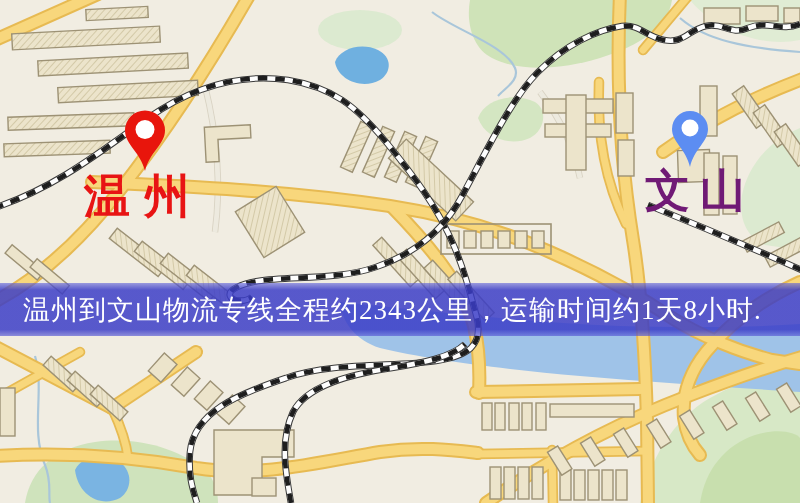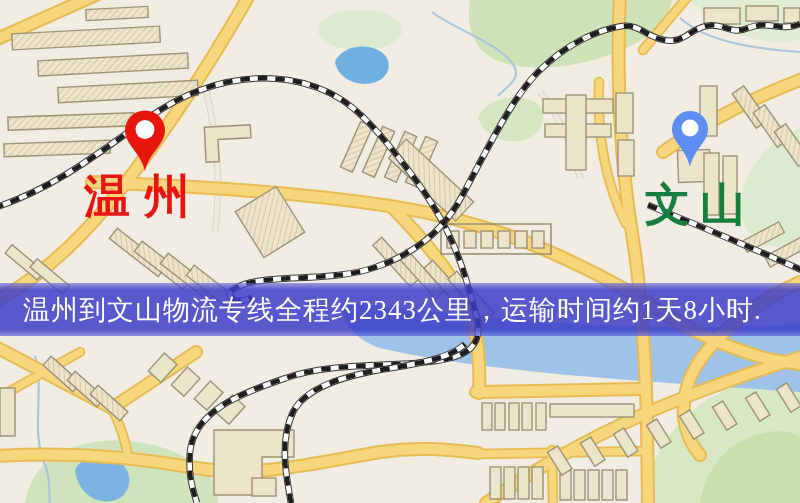--- a/index.html
+++ b/index.html
@@ -33,21 +33,21 @@
   }
   .banner-text{
     color:#fff;font-size:27px;padding-left:23px;letter-spacing:1px;
     font-family:"Liberation Serif",serif;white-space:nowrap;
   }
   .pin{position:absolute;z-index:20;}
   .pin-origin{left:116px;top:102px;}
   .pin-dest{left:664px;top:103px;}
   .lbl{position:absolute;z-index:21;font-weight:700;font-family:"Liberation Serif",serif;line-height:1;}
   .lbl-origin{left:84px;top:174px;font-size:46px;color:#e81414;letter-spacing:14px;}
-  .lbl-dest{left:645px;top:183px;font-size:45px;color:#15803d;letter-spacing:10px;text-align:right;}
+  .lbl-dest{left:645px;top:169px;font-size:45px;color:#701a75;letter-spacing:10px;text-align:right;}
 </style>
 </head>
 <body>
 
 <div class="stage">
 
   <svg class="map-svg" width="800" height="503" viewBox="0 0 800 503">
     <defs>
       <pattern id="hp" width="5" height="5" patternUnits="userSpaceOnUse" patternTransform="rotate(45)">
         <rect width="5" height="5" fill="#ece4cb"></rect>

